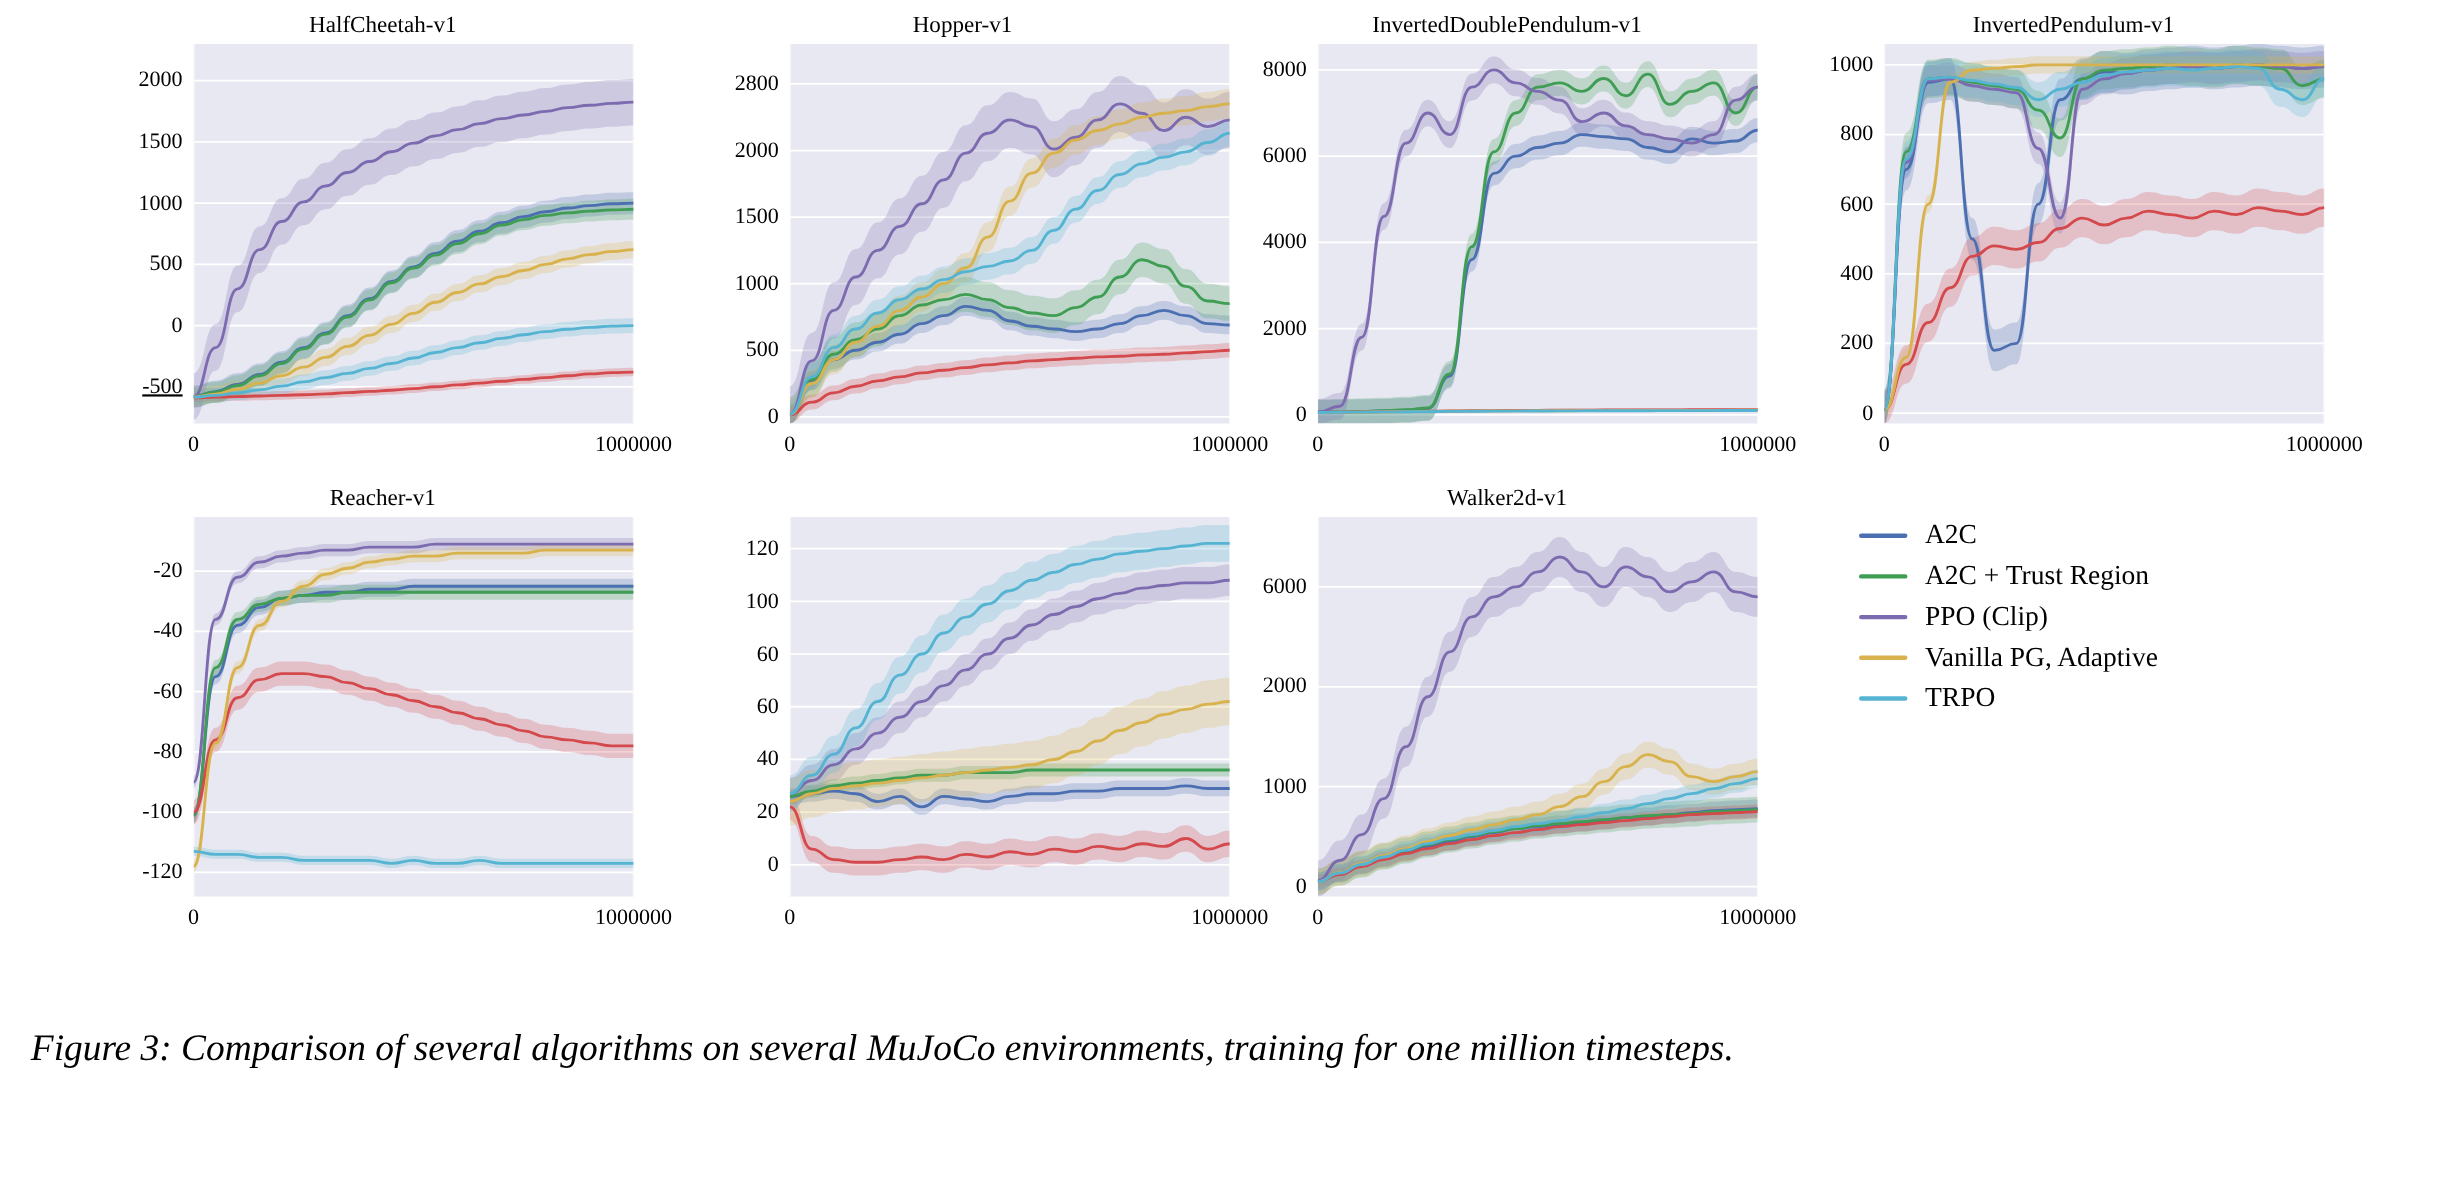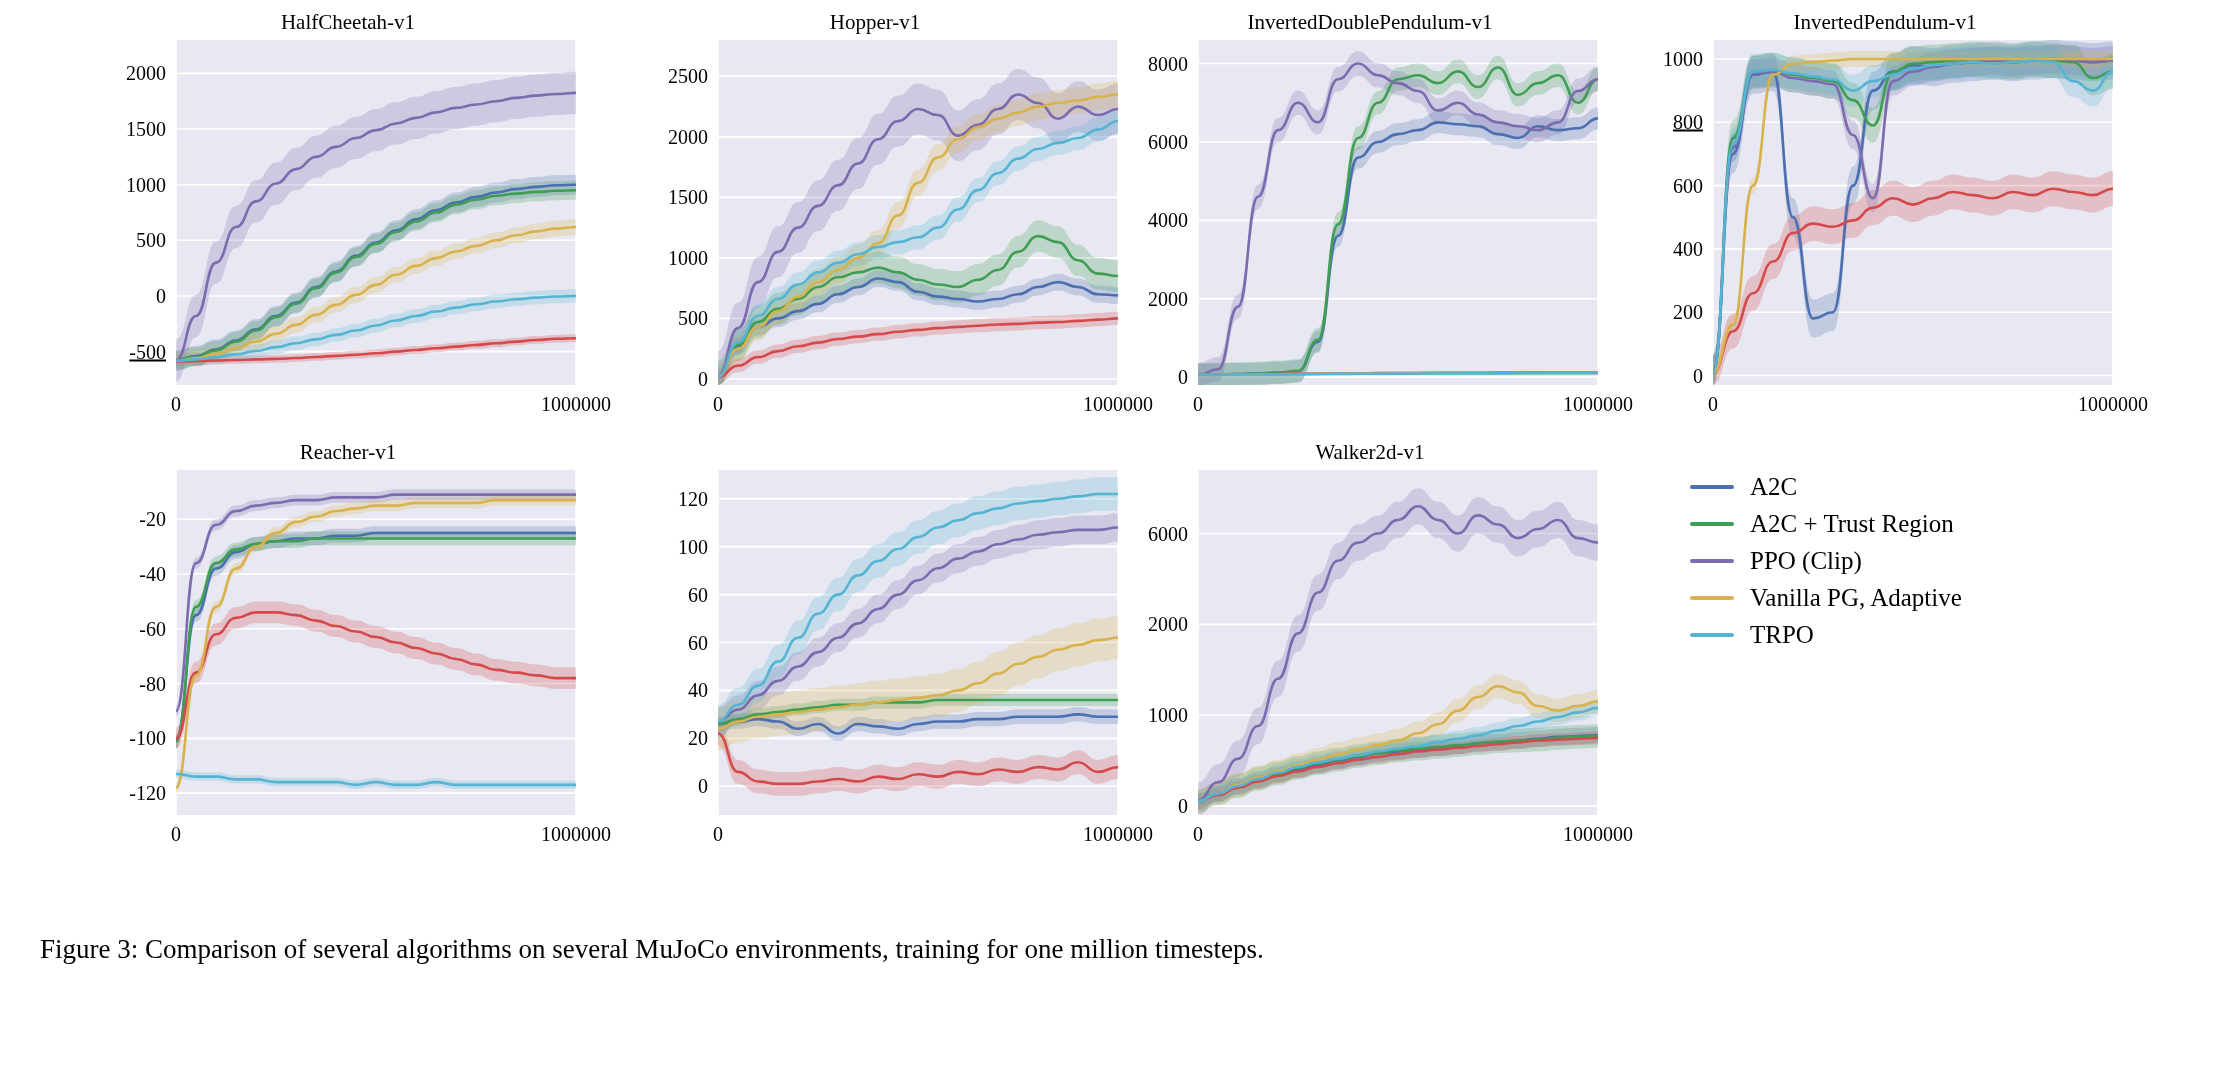--- a/index.html
+++ b/index.html
@@ -78,28 +78,29 @@
     flex: 0 0 auto;
   }
   .legend-label {
     font-size: 25px;
     font-family: "Liberation Serif", serif;
     color: #000000;
     white-space: nowrap;
   }
   #caption {
     position: absolute;
-    left: 40px;
+    left: 28px;
     top: 930px;
     width: 2150px;
     font-family: "Liberation Serif", serif;
-    font-size: 27px;
+    font-size: 34px;
     line-height: 1.42;
     color: #000000;
     text-align: justify;
+    font-style: italic;
   }
   svg { display: block; }
 </style>
 </head>
 <body>
 
 <div id="figure">
     <div class="panel" style="left: 118px; top: 10px; width: 460px; height: 400px;">
       <div class="panel-title">HalfCheetah-v1</div>
       <div class="plot-area" style="left: 58px; top: 30px; width: 400px; height: 345px;">
@@ -159,21 +160,21 @@
           <path d="M 0.00 336.53 C 10.00 336.53 10.00 288.11 20.00 288.11 C 30.00 288.11 30.00 242.11 40.00 242.11 C 50.00 242.11 50.00 211.84 60.00 211.84 C 70.00 211.84 70.00 187.63 80.00 187.63 C 90.00 187.63 90.00 165.84 100.00 165.84 C 110.00 165.84 110.00 145.26 120.00 145.26 C 130.00 145.26 130.00 123.47 140.00 123.47 C 150.00 123.47 150.00 99.26 160.00 99.26 C 170.00 99.26 170.00 81.11 180.00 81.11 C 190.00 81.11 190.00 69.00 200.00 69.00 C 210.00 69.00 210.00 75.05 220.00 75.05 C 230.00 75.05 230.00 95.63 240.00 95.63 C 250.00 95.63 250.00 84.74 260.00 84.74 C 270.00 84.74 270.00 69.00 280.00 69.00 C 290.00 69.00 290.00 54.47 300.00 54.47 C 310.00 54.47 310.00 62.95 320.00 62.95 C 330.00 62.95 330.00 78.68 340.00 78.68 C 350.00 78.68 350.00 66.58 360.00 66.58 C 370.00 66.58 370.00 75.05 380.00 75.05 C 390.00 75.05 390.00 69.00 400.00 69.00" fill="none" stroke="#7d6bb0" stroke-width="2.6" stroke-linejoin="round" stroke-linecap="round"></path>
           <path d="M 0.00 336.53 C 10.00 336.53 10.00 308.68 20.00 308.68 C 30.00 308.68 30.00 286.89 40.00 286.89 C 50.00 286.89 50.00 271.16 60.00 271.16 C 70.00 271.16 70.00 256.63 80.00 256.63 C 90.00 256.63 90.00 242.11 100.00 242.11 C 110.00 242.11 110.00 230.00 120.00 230.00 C 130.00 230.00 130.00 217.89 140.00 217.89 C 150.00 217.89 150.00 203.37 160.00 203.37 C 170.00 203.37 170.00 175.53 180.00 175.53 C 190.00 175.53 190.00 142.84 200.00 142.84 C 210.00 142.84 210.00 117.42 220.00 117.42 C 230.00 117.42 230.00 99.26 240.00 99.26 C 250.00 99.26 250.00 87.16 260.00 87.16 C 270.00 87.16 270.00 78.68 280.00 78.68 C 290.00 78.68 290.00 72.63 300.00 72.63 C 310.00 72.63 310.00 66.58 320.00 66.58 C 330.00 66.58 330.00 62.95 340.00 62.95 C 350.00 62.95 350.00 60.53 360.00 60.53 C 370.00 60.53 370.00 56.89 380.00 56.89 C 390.00 56.89 390.00 54.47 400.00 54.47" fill="none" stroke="#d8b24c" stroke-width="2.6" stroke-linejoin="round" stroke-linecap="round"></path>
           <path d="M 0.00 336.53 C 10.00 336.53 10.00 302.63 20.00 302.63 C 30.00 302.63 30.00 276.00 40.00 276.00 C 50.00 276.00 50.00 259.05 60.00 259.05 C 70.00 259.05 70.00 244.53 80.00 244.53 C 90.00 244.53 90.00 232.42 100.00 232.42 C 110.00 232.42 110.00 222.74 120.00 222.74 C 130.00 222.74 130.00 214.26 140.00 214.26 C 150.00 214.26 150.00 207.00 160.00 207.00 C 170.00 207.00 170.00 202.16 180.00 202.16 C 190.00 202.16 190.00 197.32 200.00 197.32 C 210.00 197.32 210.00 187.63 220.00 187.63 C 230.00 187.63 230.00 169.47 240.00 169.47 C 250.00 169.47 250.00 150.11 260.00 150.11 C 270.00 150.11 270.00 133.16 280.00 133.16 C 290.00 133.16 290.00 118.63 300.00 118.63 C 310.00 118.63 310.00 108.95 320.00 108.95 C 330.00 108.95 330.00 102.89 340.00 102.89 C 350.00 102.89 350.00 98.05 360.00 98.05 C 370.00 98.05 370.00 89.58 380.00 89.58 C 390.00 89.58 390.00 81.11 400.00 81.11" fill="none" stroke="#56b4d3" stroke-width="2.6" stroke-linejoin="round" stroke-linecap="round"></path>
         </svg>
       </div>
       <div class="ytick-label" style="left: 0px; width: 78px; top: 368.947px;">0</div>
       <div class="ytick-label" style="left: 0px; width: 78px; top: 308.421px;">500</div>
       <div class="ytick-label" style="left: 0px; width: 78px; top: 247.895px;">1000</div>
       <div class="ytick-label" style="left: 0px; width: 78px; top: 187.368px;">1500</div>
       <div class="ytick-label" style="left: 0px; width: 78px; top: 126.842px;">2000</div>
-      <div class="ytick-label" style="left: 0px; width: 78px; top: 66.3158px;">2500</div>
+      <div class="ytick-label" style="left: 0px; width: 78px; top: 66.3158px;">2800</div>
       <div class="xtick-label" style="left: 88px; top: 383px;">0</div>
       <div class="xtick-label" style="left: 488px; top: 383px;">1000000</div>
     </div>
     <div class="panel" style="left: 1140px; top: 10px; width: 460px; height: 400px;">
       <div class="panel-title">InvertedDoublePendulum-v1</div>
       <div class="plot-area" style="left: 58px; top: 30px; width: 400px; height: 345px;">
         <svg width="400" height="345" viewBox="0 0 400 345">
           <line x1="0" x2="400" y1="337.15909090909093" y2="337.15909090909093" stroke="#ffffff" stroke-width="1.6"></line>
           <line x1="0" x2="400" y1="258.75" y2="258.75" stroke="#ffffff" stroke-width="1.6"></line>
           <line x1="0" x2="400" y1="180.3409090909091" y2="180.3409090909091" stroke="#ffffff" stroke-width="1.6"></line>
@@ -226,21 +227,21 @@
           <path d="M 0.00 332.34 C 10.00 332.34 10.00 291.19 20.00 291.19 C 30.00 291.19 30.00 253.21 40.00 253.21 C 50.00 253.21 50.00 221.56 60.00 221.56 C 70.00 221.56 70.00 193.07 80.00 193.07 C 90.00 193.07 90.00 183.58 100.00 183.58 C 110.00 183.58 110.00 186.74 120.00 186.74 C 130.00 186.74 130.00 180.41 140.00 180.41 C 150.00 180.41 150.00 167.75 160.00 167.75 C 170.00 167.75 170.00 158.26 180.00 158.26 C 190.00 158.26 190.00 164.59 200.00 164.59 C 210.00 164.59 210.00 158.26 220.00 158.26 C 230.00 158.26 230.00 151.93 240.00 151.93 C 250.00 151.93 250.00 155.09 260.00 155.09 C 270.00 155.09 270.00 158.26 280.00 158.26 C 290.00 158.26 290.00 151.93 300.00 151.93 C 310.00 151.93 310.00 155.09 320.00 155.09 C 330.00 155.09 330.00 148.76 340.00 148.76 C 350.00 148.76 350.00 151.93 360.00 151.93 C 370.00 151.93 370.00 155.09 380.00 155.09 C 390.00 155.09 390.00 148.76 400.00 148.76" fill="none" stroke="#d4494b" stroke-width="2.6" stroke-linejoin="round" stroke-linecap="round"></path>
           <path d="M 0.00 332.34 C 10.00 332.34 10.00 107.61 20.00 107.61 C 30.00 107.61 30.00 33.23 40.00 33.23 C 50.00 33.23 50.00 31.65 60.00 31.65 C 70.00 31.65 70.00 37.98 80.00 37.98 C 90.00 37.98 90.00 41.15 100.00 41.15 C 110.00 41.15 110.00 44.31 120.00 44.31 C 130.00 44.31 130.00 94.95 140.00 94.95 C 150.00 94.95 150.00 158.26 160.00 158.26 C 170.00 158.26 170.00 41.15 180.00 41.15 C 190.00 41.15 190.00 31.65 200.00 31.65 C 210.00 31.65 210.00 26.90 220.00 26.90 C 230.00 26.90 230.00 23.74 240.00 23.74 C 250.00 23.74 250.00 22.16 260.00 22.16 C 270.00 22.16 270.00 20.57 280.00 20.57 C 290.00 20.57 290.00 22.16 300.00 22.16 C 310.00 22.16 310.00 20.57 320.00 20.57 C 330.00 20.57 330.00 18.99 340.00 18.99 C 350.00 18.99 350.00 20.57 360.00 20.57 C 370.00 20.57 370.00 22.16 380.00 22.16 C 390.00 22.16 390.00 20.57 400.00 20.57" fill="none" stroke="#7d6bb0" stroke-width="2.6" stroke-linejoin="round" stroke-linecap="round"></path>
           <path d="M 0.00 332.34 C 10.00 332.34 10.00 284.86 20.00 284.86 C 30.00 284.86 30.00 145.60 40.00 145.60 C 50.00 145.60 50.00 34.82 60.00 34.82 C 70.00 34.82 70.00 23.74 80.00 23.74 C 90.00 23.74 90.00 22.16 100.00 22.16 C 110.00 22.16 110.00 20.57 120.00 20.57 C 130.00 20.57 130.00 18.99 140.00 18.99 C 150.00 18.99 150.00 18.99 160.00 18.99 C 170.00 18.99 170.00 18.99 180.00 18.99 C 190.00 18.99 190.00 18.99 200.00 18.99 C 210.00 18.99 210.00 18.99 220.00 18.99 C 230.00 18.99 230.00 18.99 240.00 18.99 C 250.00 18.99 250.00 18.99 260.00 18.99 C 270.00 18.99 270.00 18.99 280.00 18.99 C 290.00 18.99 290.00 18.99 300.00 18.99 C 310.00 18.99 310.00 18.99 320.00 18.99 C 330.00 18.99 330.00 18.99 340.00 18.99 C 350.00 18.99 350.00 18.99 360.00 18.99 C 370.00 18.99 370.00 18.99 380.00 18.99 C 390.00 18.99 390.00 18.99 400.00 18.99" fill="none" stroke="#d8b24c" stroke-width="2.6" stroke-linejoin="round" stroke-linecap="round"></path>
           <path d="M 0.00 332.34 C 10.00 332.34 10.00 104.45 20.00 104.45 C 30.00 104.45 30.00 31.65 40.00 31.65 C 50.00 31.65 50.00 30.07 60.00 30.07 C 70.00 30.07 70.00 33.23 80.00 33.23 C 90.00 33.23 90.00 36.40 100.00 36.40 C 110.00 36.40 110.00 39.56 120.00 39.56 C 130.00 39.56 130.00 50.64 140.00 50.64 C 150.00 50.64 150.00 41.15 160.00 41.15 C 170.00 41.15 170.00 34.82 180.00 34.82 C 190.00 34.82 190.00 28.49 200.00 28.49 C 210.00 28.49 210.00 25.32 220.00 25.32 C 230.00 25.32 230.00 23.74 240.00 23.74 C 250.00 23.74 250.00 22.16 260.00 22.16 C 270.00 22.16 270.00 23.74 280.00 23.74 C 290.00 23.74 290.00 22.16 300.00 22.16 C 310.00 22.16 310.00 20.57 320.00 20.57 C 330.00 20.57 330.00 22.16 340.00 22.16 C 350.00 22.16 350.00 41.15 360.00 41.15 C 370.00 41.15 370.00 50.64 380.00 50.64 C 390.00 50.64 390.00 31.65 400.00 31.65" fill="none" stroke="#56b4d3" stroke-width="2.6" stroke-linejoin="round" stroke-linecap="round"></path>
         </svg>
       </div>
       <div class="ytick-label" style="left: 0px; width: 48px; top: 365.505px;">0</div>
       <div class="ytick-label" style="left: 0px; width: 48px; top: 302.202px;">200</div>
       <div class="ytick-label" style="left: 0px; width: 48px; top: 238.899px;">400</div>
       <div class="ytick-label" style="left: 0px; width: 48px; top: 175.596px;">600</div>
-      <div class="ytick-label" style="left: 0px; width: 48px; top: 112.294px; text-decoration: underline;">800</div>
+      <div class="ytick-label" style="left: 0px; width: 48px; top: 112.294px;">800</div>
       <div class="ytick-label" style="left: 0px; width: 48px; top: 48.9908px;">1000</div>
       <div class="xtick-label" style="left: 58px; top: 383px;">0</div>
       <div class="xtick-label" style="left: 458px; top: 383px;">1000000</div>
     </div>
     <div class="panel" style="left: 118px; top: 440px; width: 460px; height: 400px;">
       <div class="panel-title">Reacher-v1</div>
       <div class="plot-area" style="left: 58px; top: 30px; width: 400px; height: 345px;">
         <svg width="400" height="345" viewBox="0 0 400 345">
           <line x1="0" x2="400" y1="49.28571428571428" y2="49.28571428571428" stroke="#ffffff" stroke-width="1.6"></line>
           <line x1="0" x2="400" y1="104.04761904761907" y2="104.04761904761907" stroke="#ffffff" stroke-width="1.6"></line>

